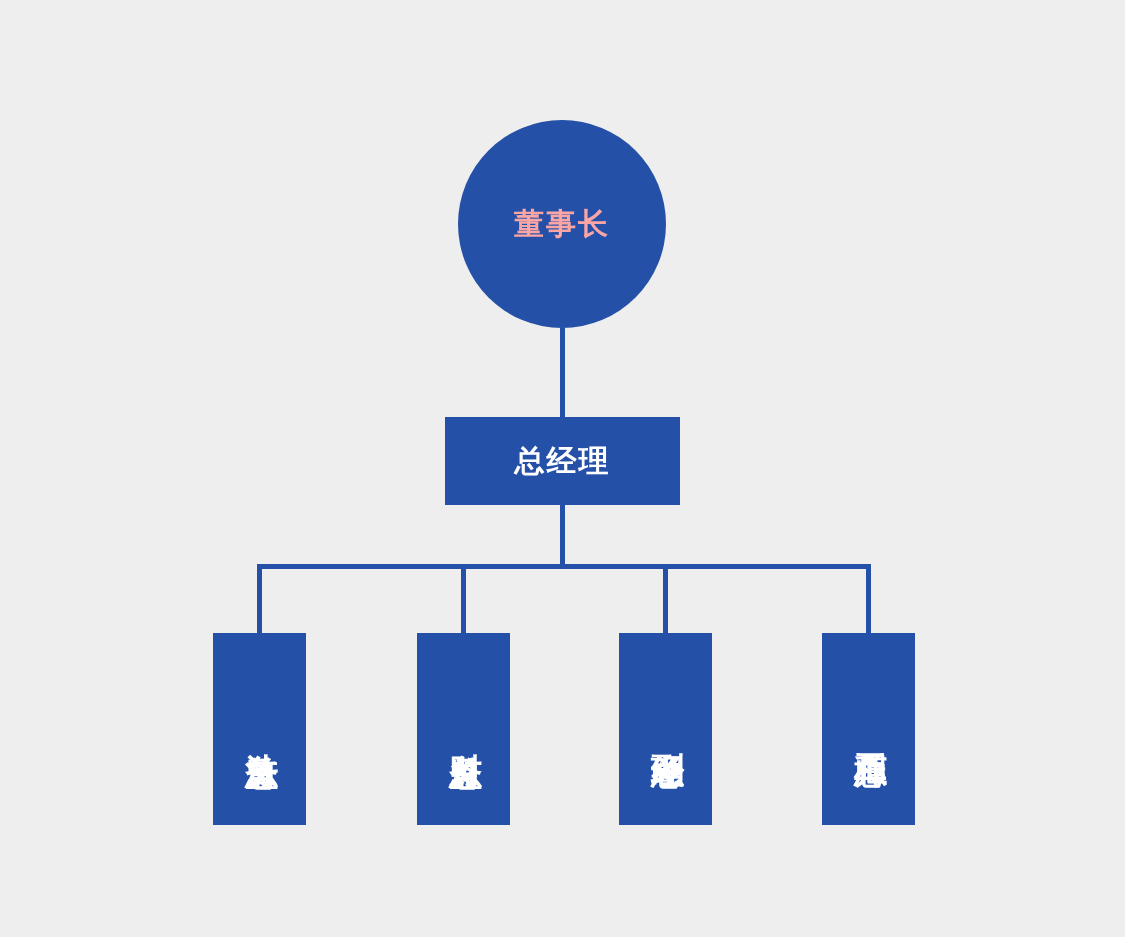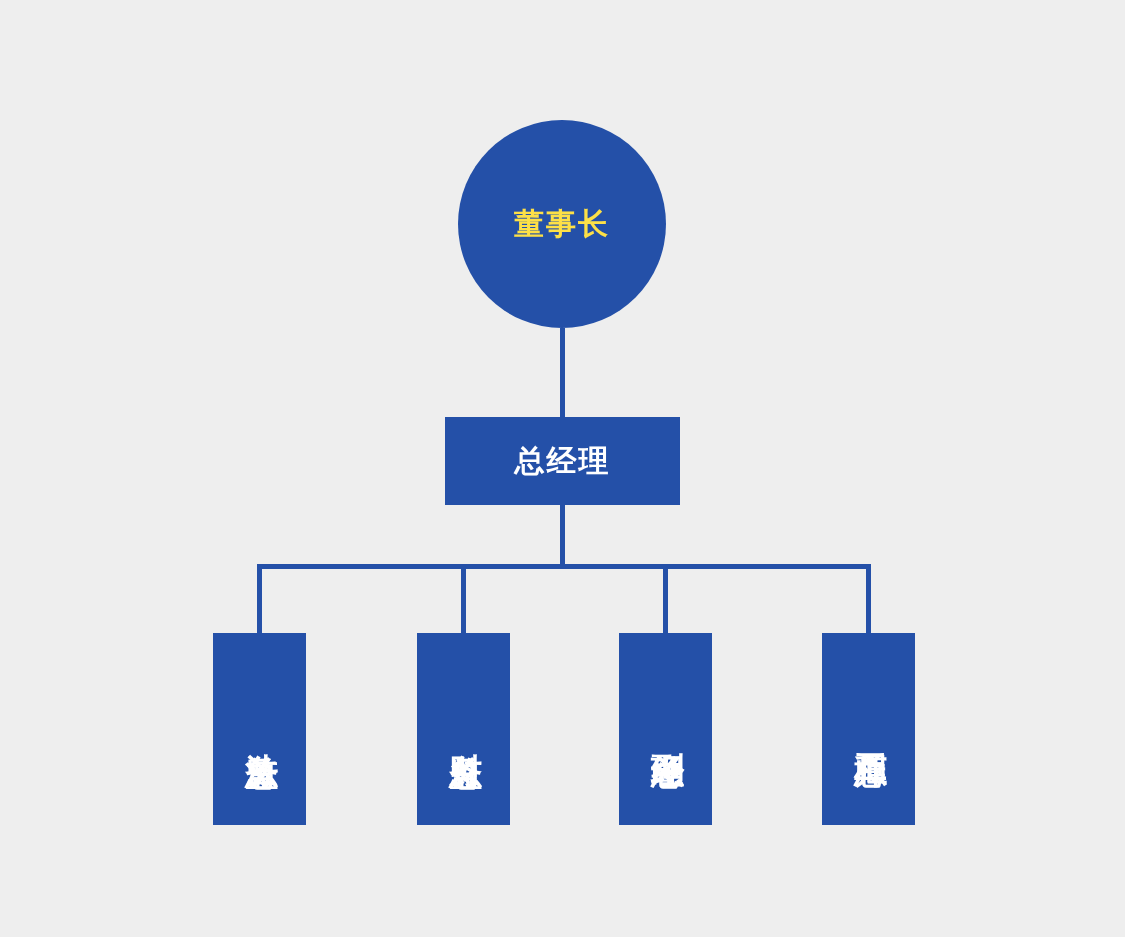--- a/index.html
+++ b/index.html
@@ -43,21 +43,21 @@
     width: 208px;
     height: 208px;
     border-radius: 50%;
     background: #2450a8;
     display: flex;
     align-items: center;
     justify-content: center;
     box-sizing: border-box;
   }
   .node-circle .label {
-    color: #fde047;
+    color: #fca5a5;
     font-size: 30px;
     font-weight: bold;
     letter-spacing: 2px;
     line-height: 1;
     white-space: nowrap;
   }
 
   
   .node-box-wide {
     position: absolute;

